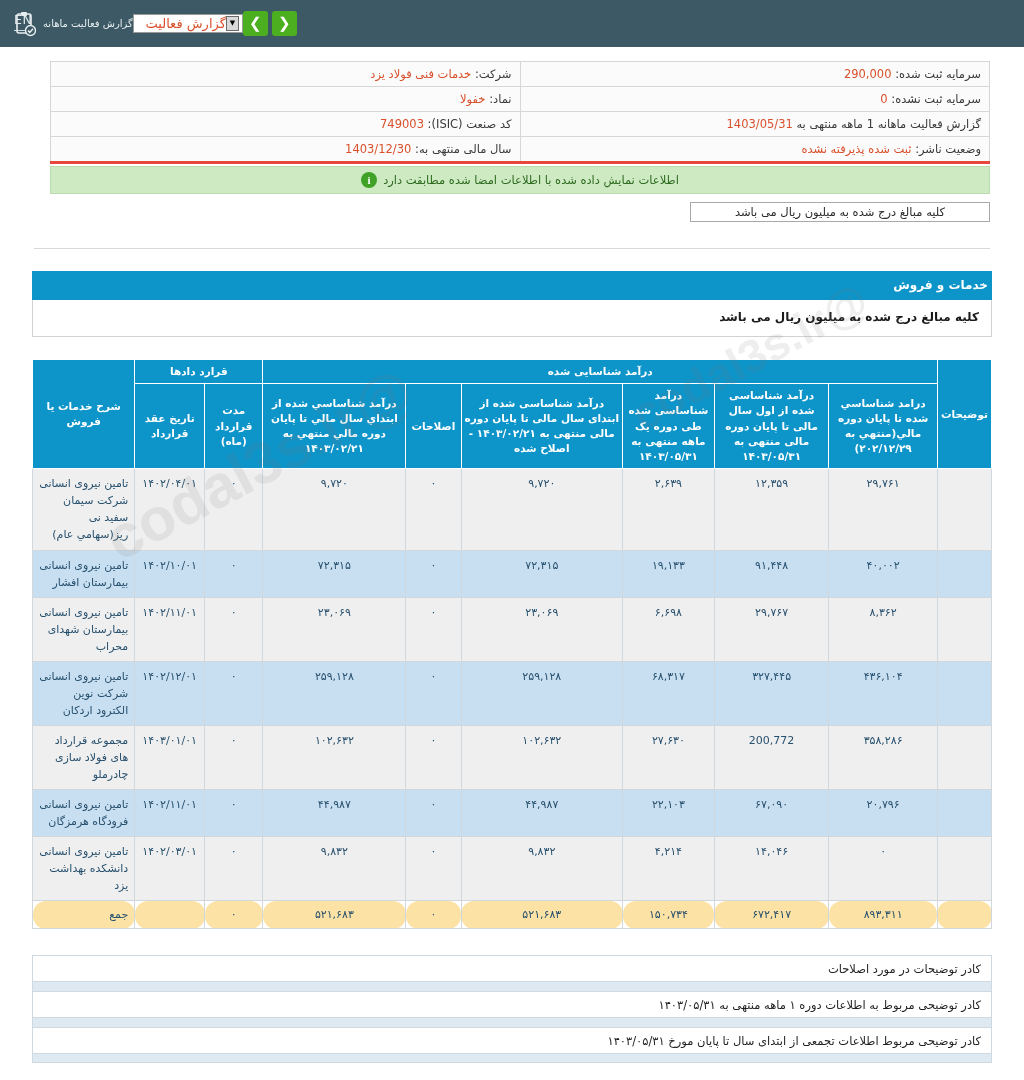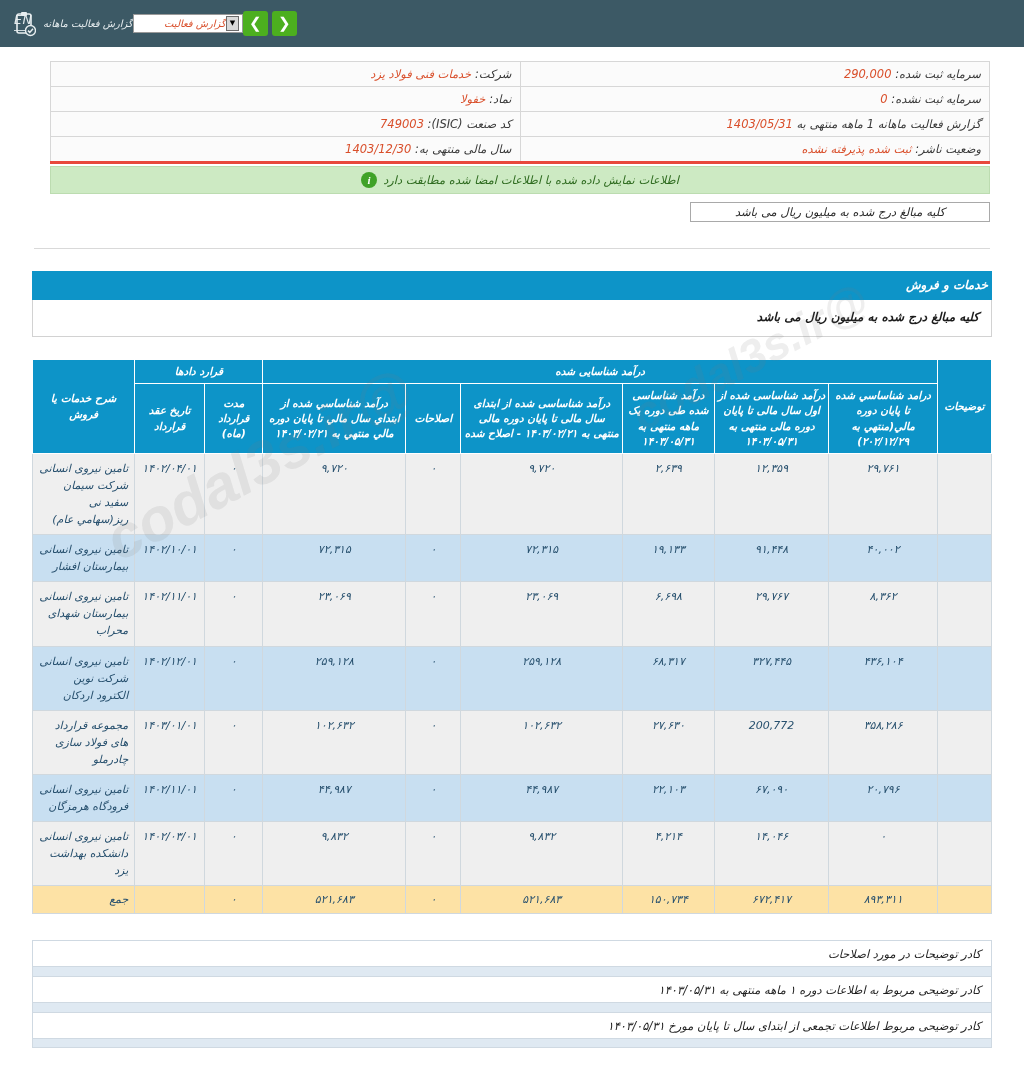--- a/index.html
+++ b/index.html
@@ -44,21 +44,21 @@
     background: #ffffff;
     border: 1px solid #999;
     position: relative;
     display: flex;
     align-items: center;
     padding: 0 3px;
   }
   .report-select .sel-text {
     flex: 1;
     color: #d94f2b;
-    font-size: 10px;
+    font-size: 13px;
     text-align: right;
     white-space: nowrap;
     overflow: hidden;
     line-height: 17px;
   }
   .report-select .sel-arrow {
     width: 13px; height: 15px;
     background: #d9d9d9;
     border: 1px solid #6b6b6b;
     display: flex; align-items: center; justify-content: center;
@@ -210,20 +210,21 @@
   }
   .data-table tbody tr.odd td { background: #efefef; }
   .data-table tbody tr.even td { background: #c8dff1; }
   .data-table td.desc { text-align: right; color: #27506e; }
   .data-table tr.total td {
     background: #fde2a5;
     color: #27506e;
     font-size: 11px;
     padding: 5px 6px;
     vertical-align: middle;
+    border-radius: 13px;
   }
   .data-table tr.total td.desc { text-align: right; }
 
   
   .footer-notes { width: 960px; margin: 26px auto 8px auto; }
   .note-row {
     border: 1px solid #cfd9e2;
     background: #ffffff;
     font-size: 11.5px;
     color: #1f1f1f;
@@ -243,21 +244,21 @@
     position: absolute;
     pointer-events: none;
     color: rgba(120,120,120,0.13);
     font-size: 60px;
     font-weight: bold;
     transform: rotate(-28deg);
     white-space: nowrap;
     font-family: "Liberation Sans", sans-serif;
     z-index: 5;
   }
-  .page { position: relative; width: 1024px; font-style: italic; }
+  .page { position: relative; width: 1024px; }
 </style>
 </head>
 <body>
 
 <div class="page">
 
   <div class="topbar">
     <div class="en-btn">EN</div>
 
     <div class="nav-btns">

